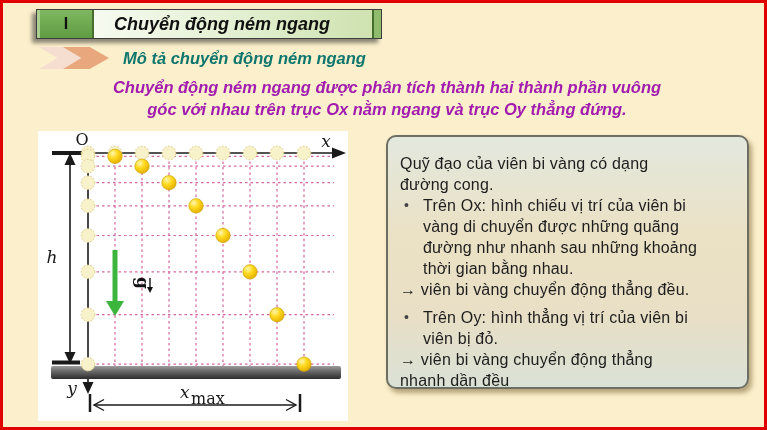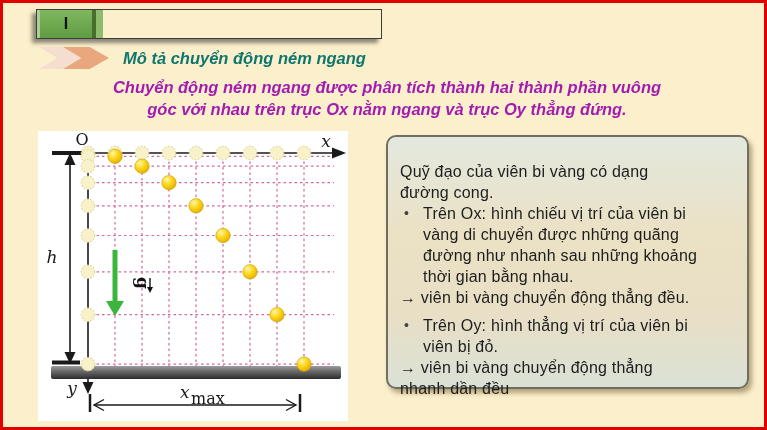--- a/index.html
+++ b/index.html
@@ -53,38 +53,39 @@
   .grid-line{stroke:#d4669f;stroke-width:1.2;stroke-dasharray:2.5 3;fill:none;}
   .ball-bright{fill:url(#ballGrad);stroke:#c79c00;stroke-width:.6;}
   .ball-pale{fill:#f8f2ca;stroke:#ddcc84;stroke-width:1;stroke-dasharray:1.8 1.6;}
 
   
   .info-panel{
     position:absolute;left:383px;top:132px;width:363px;height:254px;box-sizing:border-box;
     border:2px solid #6e6e62;border-radius:10px;
     background:linear-gradient(180deg,#e3e8de 0%,#ebe1c4 40%,#e8dfc6 72%,#dae1d6 100%);
     box-shadow:3px 4px 5px rgba(110,85,40,.5);
-    padding:24px 6px 6px 12px;
+    padding:16px 6px 6px 12px;
     font-size:16px;line-height:21px;color:#1d1d1d;letter-spacing:.2px;
   }
   .info-panel .ln{white-space:nowrap;}
   .info-panel .blk.bullet .first{display:flex;}
   .info-panel .dot{width:19px;flex:none;padding-left:4px;color:#444;font-size:14px;}
   .info-panel .blk.bullet .cont{padding-left:23px;}
   .info-panel .blk.gap{margin-top:7px;}
 </style>
 </head>
 <body>
 
 <div class="page">
 
   <div class="header-bar">
     <div class="section-box">
       <span>I</span>
     </div>
+    <div class="title-area">Chuyển động ném ngang</div>
     <div class="right-cap"></div>
   </div>
 
   <div class="subheader">
     <span class="chevrons">
       <span class="chev pale"></span>
       <span class="chev salmon"></span>
     </span>
     <span class="subheader-label">Mô tả chuyển động ném ngang</span>
   </div>

